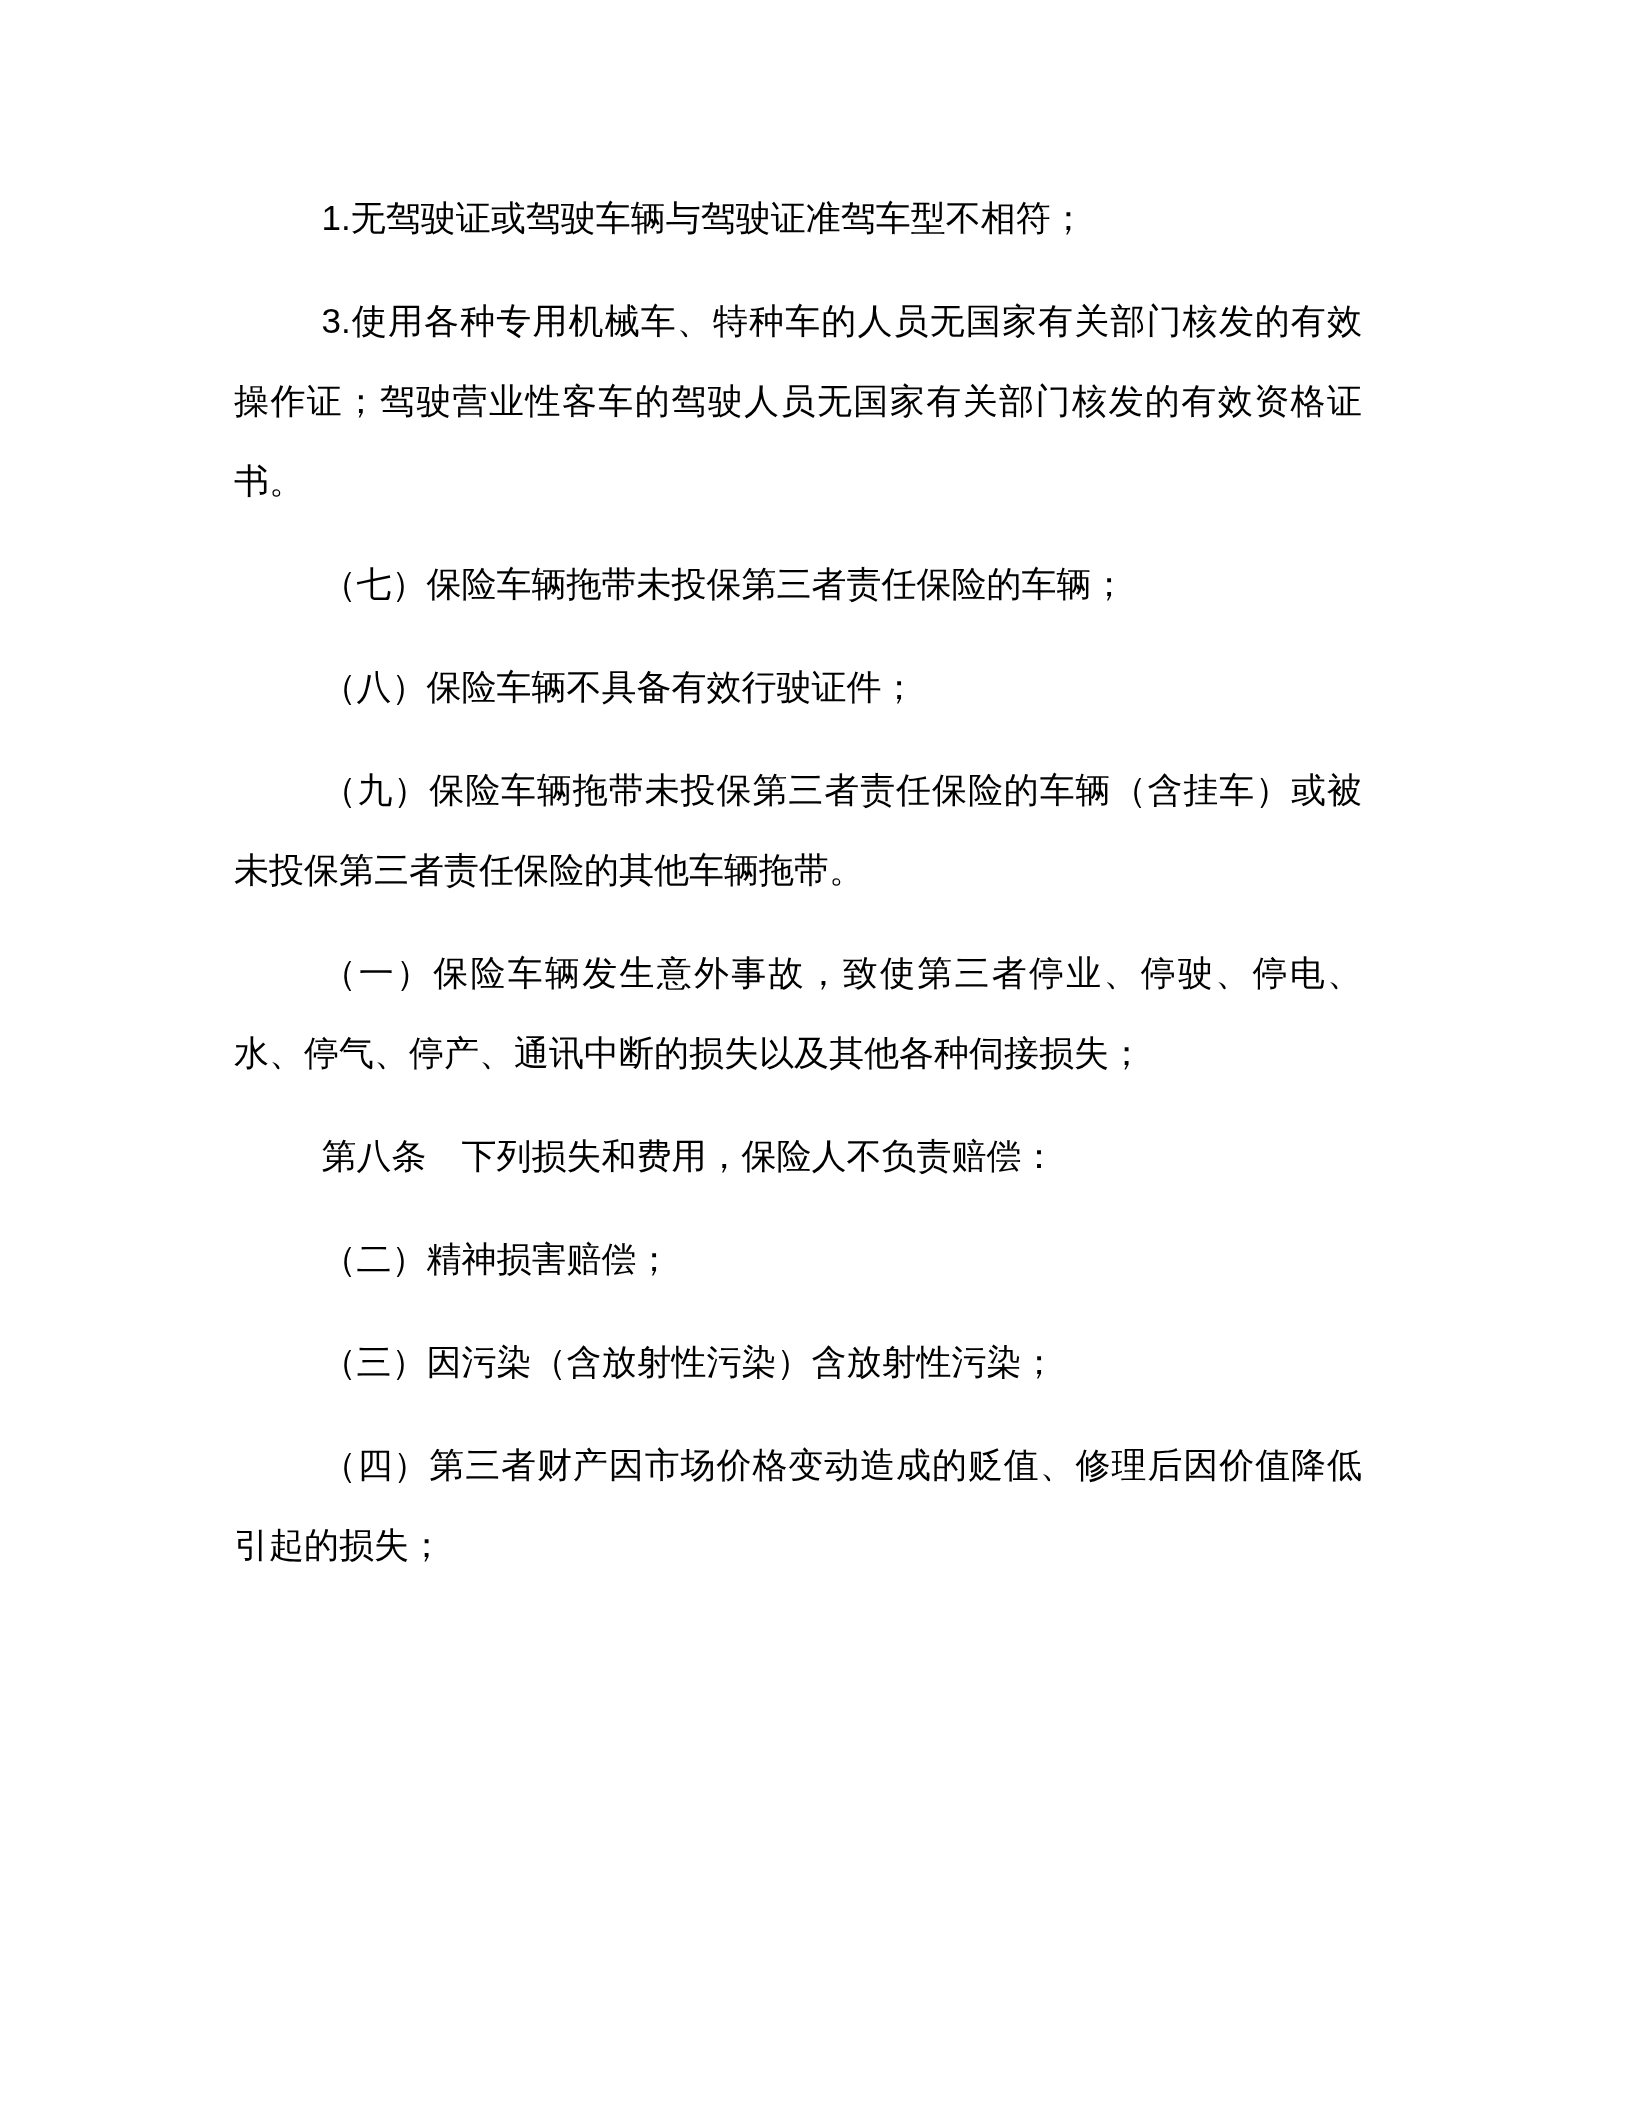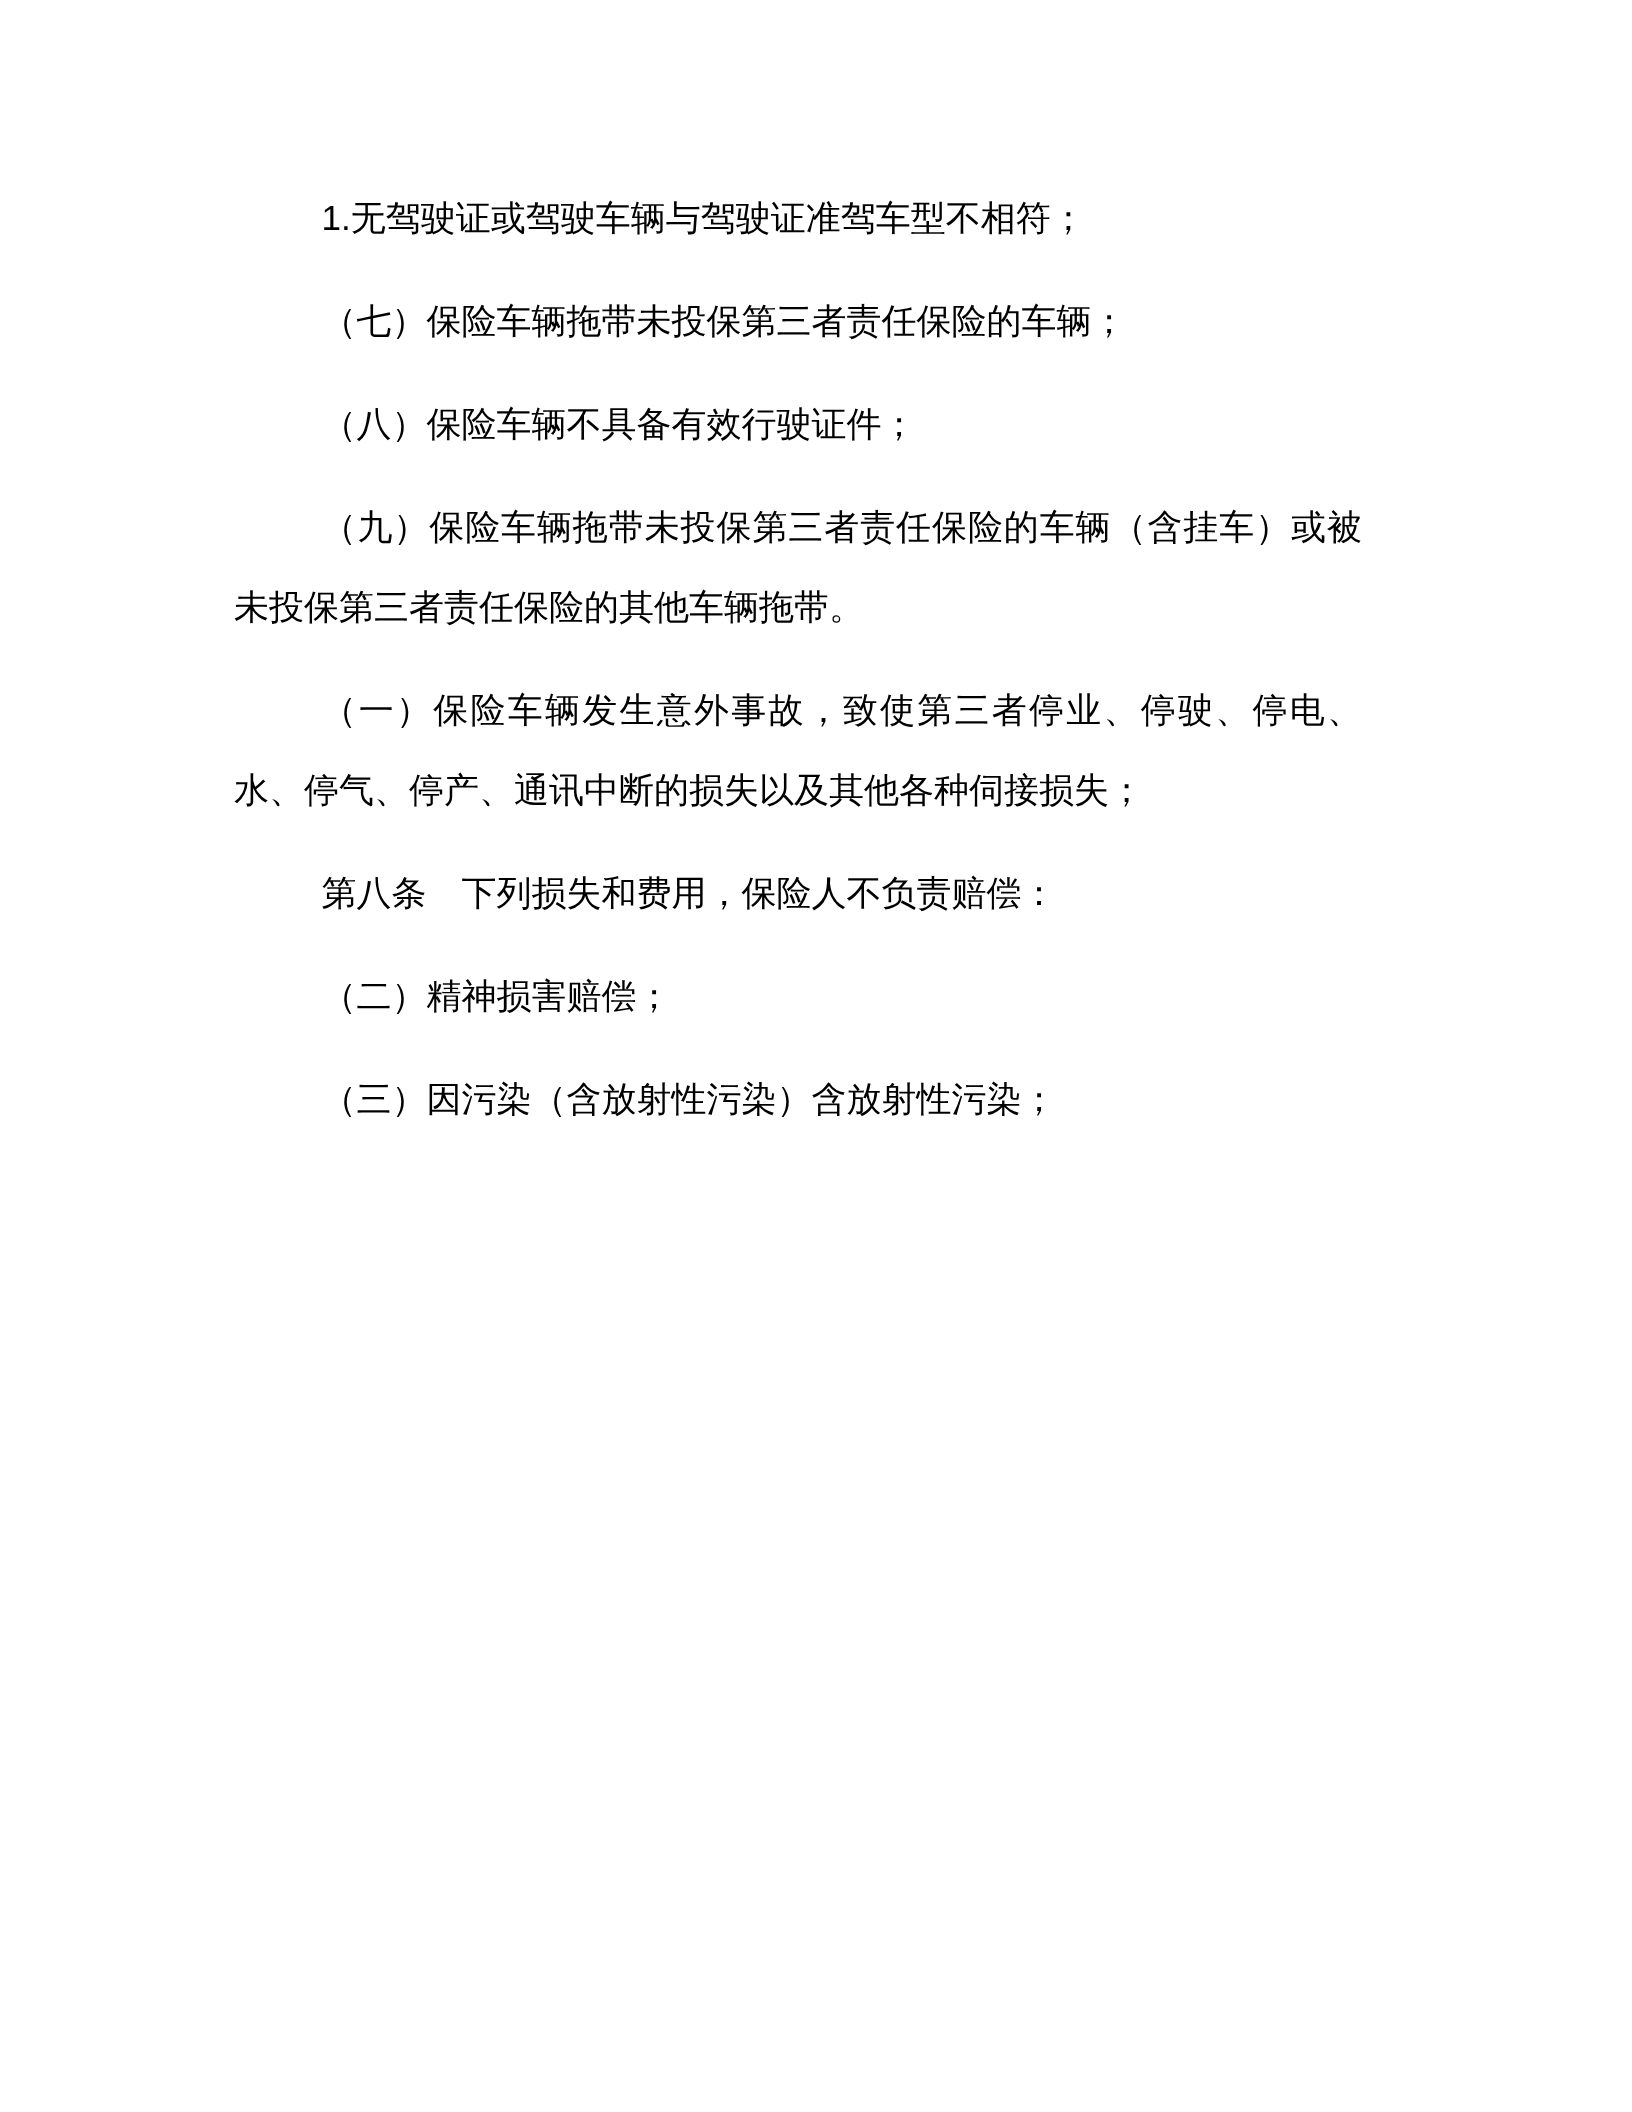--- a/index.html
+++ b/index.html
@@ -27,20 +27,22 @@
     text-justify: inter-character;
     text-indent: 2.5em;
     word-break: break-all;
   }
 </style>
 </head>
 <body>
 
 <div class="page">
   <p class="para">1.无驾驶证或驾驶车辆与驾驶证准驾车型不相符；</p>
+  <p class="para">3.使用各种专用机械车、特种车的人员无国家有关部门核发的有效操作证；驾驶营业性客车的驾驶人员无国家有关部门核发的有效资格证书。</p>
   <p class="para">（七）保险车辆拖带未投保第三者责任保险的车辆；</p>
   <p class="para">（八）保险车辆不具备有效行驶证件；</p>
   <p class="para">（九）保险车辆拖带未投保第三者责任保险的车辆（含挂车）或被未投保第三者责任保险的其他车辆拖带。</p>
   <p class="para">（一）保险车辆发生意外事故，致使第三者停业、停驶、停电、水、停气、停产、通讯中断的损失以及其他各种伺接损失；</p>
   <p class="para">第八条　下列损失和费用，保险人不负责赔偿：</p>
   <p class="para">（二）精神损害赔偿；</p>
   <p class="para">（三）因污染（含放射性污染）含放射性污染；</p>
+  <p class="para">（四）第三者财产因市场价格变动造成的贬值、修理后因价值降低引起的损失；</p>
 </div>
 
 </body></html>

